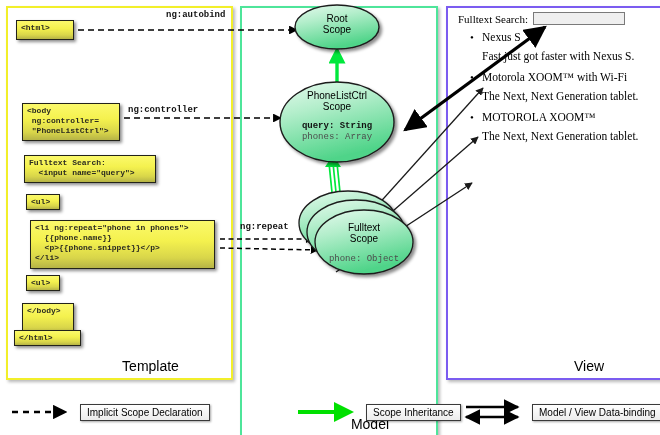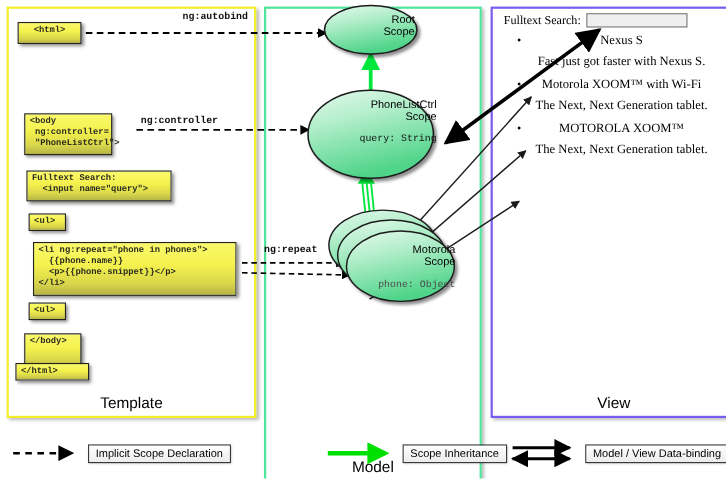--- a/index.html
+++ b/index.html
@@ -41,20 +41,21 @@
   }
   .panel-label {
     position: absolute;
     bottom: 4px;
     left: 0;
     width: 100%;
     text-align: center;
     font-size: 14px;
     color: #000;
     font-family: "Liberation Sans", sans-serif;
+    padding-left: 31px;
   }
 
   
   .codebox {
     position: absolute;
     background: linear-gradient(to bottom, #fbf96b 0%, #f4f14e 42%, #d9d64a 78%, #b6b446 100%);
     border: 1px solid #23231a;
     box-shadow: 2px 2px 3px rgba(0,0,0,0.45);
     font-family: "Liberation Mono", monospace;
     font-size: 8px;
@@ -70,33 +71,33 @@
   #edges {
     position: absolute;
     left: 0; top: 0;
     width: 660px; height: 435px;
     pointer-events: none;
   }
 
   
   .scope-label {
     position: absolute;
-    text-align: right;
+    text-align: center;
     font-family: "Liberation Sans", sans-serif;
     font-size: 10px;
     line-height: 11px;
     color: #000;
     pointer-events: none;
   }
   .scope-prop {
     font-family: "Liberation Mono", monospace;
     font-size: 9px;
     line-height: 11px;
   }
-  .prop-bold { font-weight: normal; color: #111; }
+  .prop-bold { font-weight: bold; color: #111; }
   .prop-dim  { color: #4c4c4c; }
 
   
   .edge-label {
     position: absolute;
     font-family: "Liberation Mono", monospace;
     font-size: 9px;
     font-weight: bold;
     color: #111;
     white-space: nowrap;
@@ -125,21 +126,20 @@
     width: 92px;
     height: 13px;
     background: #efefef;
     border: 1px solid #7a7a7a;
     box-sizing: border-box;
   }
   .view-list {
     margin: 0;
     padding: 0;
     list-style: none;
-    text-align: center;
   }
   .view-item {
     margin: 0 0 2px 0;
   }
   .view-item-title {
     font-size: 11.5px;
     color: #000;
     position: relative;
     padding-left: 30px;
     line-height: 17px;
@@ -193,22 +193,22 @@
   <div class="panel" id="panel-template">
     <div class="panel-label">Template</div>
   </div>
   <div class="panel" id="panel-model">
     <div class="panel-label">Model</div>
   </div>
   <div class="panel" id="panel-view">
     <div class="panel-label">View</div>
   </div>
 
-  <div class="codebox" style="left:16px;  top:20px;  width:58px;  height:20px;text-align:center;">&lt;html&gt;</div>
-  <div class="codebox" style="left:22px;  top:103px; width:80px;  height:38px;">&lt;body
+  <div class="codebox" style="left:16px;  top:20px;  width:58px;  height:20px;">&lt;html&gt;</div>
+  <div class="codebox" style="left:22px;  top:103px; width:98px;  height:38px;">&lt;body
  ng:controller=
  "PhoneListCtrl"&gt;</div>
   <div class="codebox" style="left:24px;  top:155px; width:132px; height:28px;">Fulltext Search:
   &lt;input name="query"&gt;</div>
   <div class="codebox" style="left:26px;  top:194px; width:34px;  height:16px;">&lt;ul&gt;</div>
   <div class="codebox" style="left:30px;  top:220px; width:185px; height:49px;">&lt;li ng:repeat="phone in phones"&gt;
   {{phone.name}}
   &lt;p&gt;{{phone.snippet}}&lt;/p&gt;
 &lt;/li&gt;</div>
   <div class="codebox" style="left:26px;  top:275px; width:34px;  height:16px;">&lt;ul&gt;</div>
@@ -304,24 +304,25 @@
 
   <div class="scope-label" style="left:297px; top:13px; width:80px;">
     <div>Root</div>
     <div>Scope</div>
   </div>
 
   <div class="scope-label" style="left:277px; top:90px; width:120px;">
     <div>PhoneListCtrl</div>
     <div>Scope</div>
     <div class="scope-prop prop-bold" style="margin-top:9px;">query: String</div>
+    <div class="scope-prop prop-dim">phones: Array</div>
   </div>
 
   <div class="scope-label" style="left:314px; top:222px; width:100px;">
-    <div>Motorola</div>
+    <div>Fulltext</div>
     <div>Scope</div>
     <div class="scope-prop prop-dim" style="margin-top:10px;">phone: Object</div>
   </div>
 
   <div id="view-inner">
     <div class="view-search-row">
       <span class="view-search-label">Fulltext Search:</span>
       <input class="view-search-input" type="text" value="" style="">
     </div>
     <ul class="view-list">

